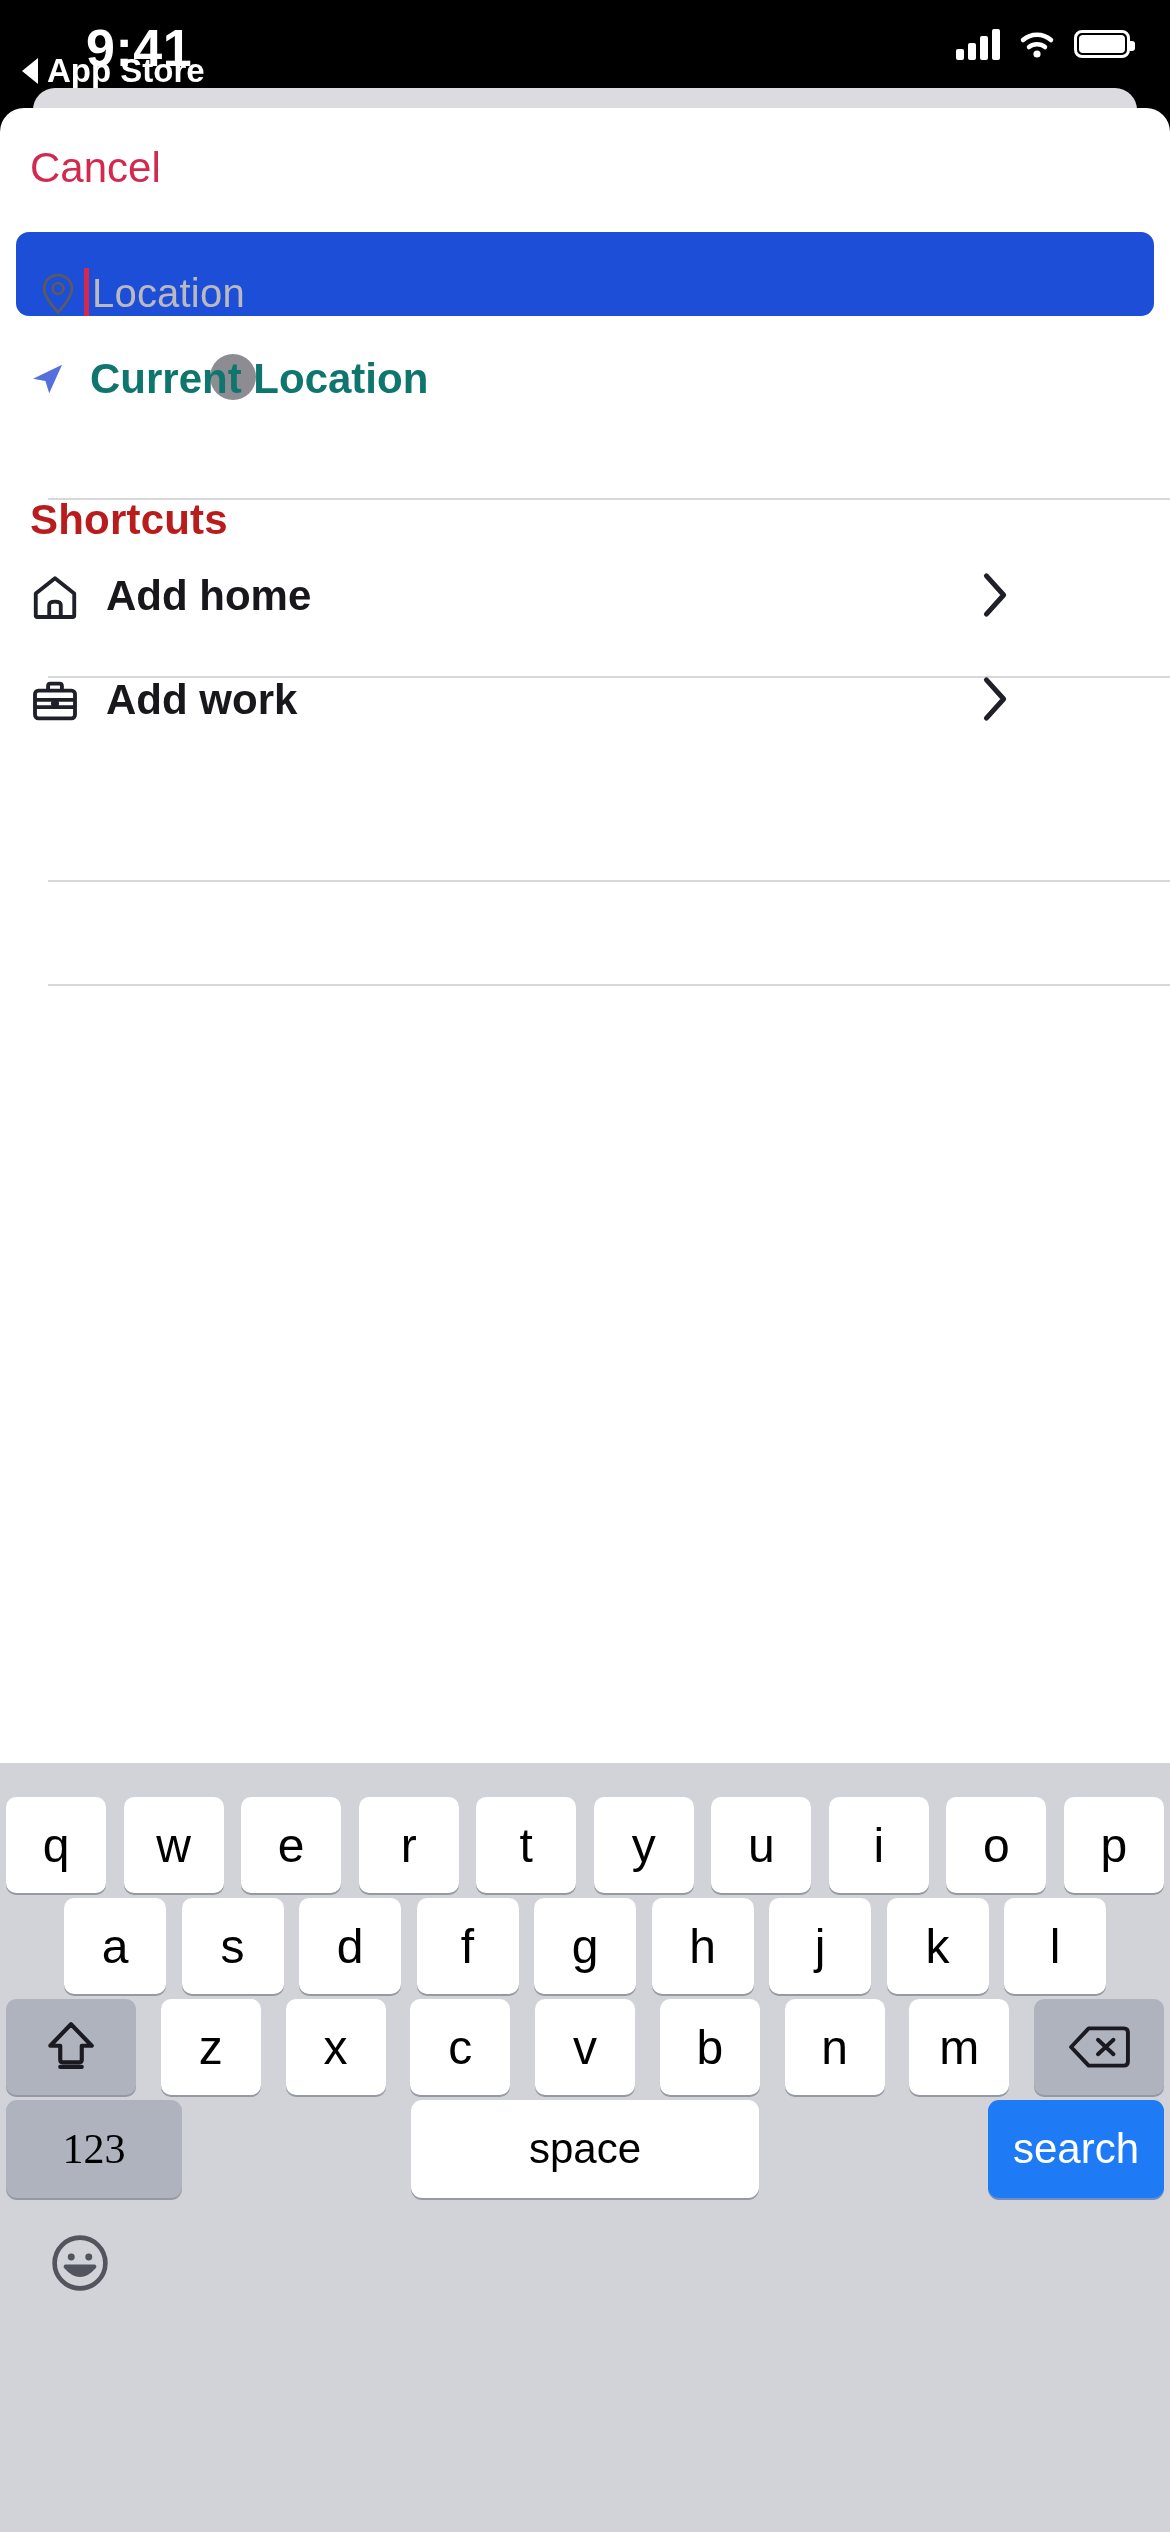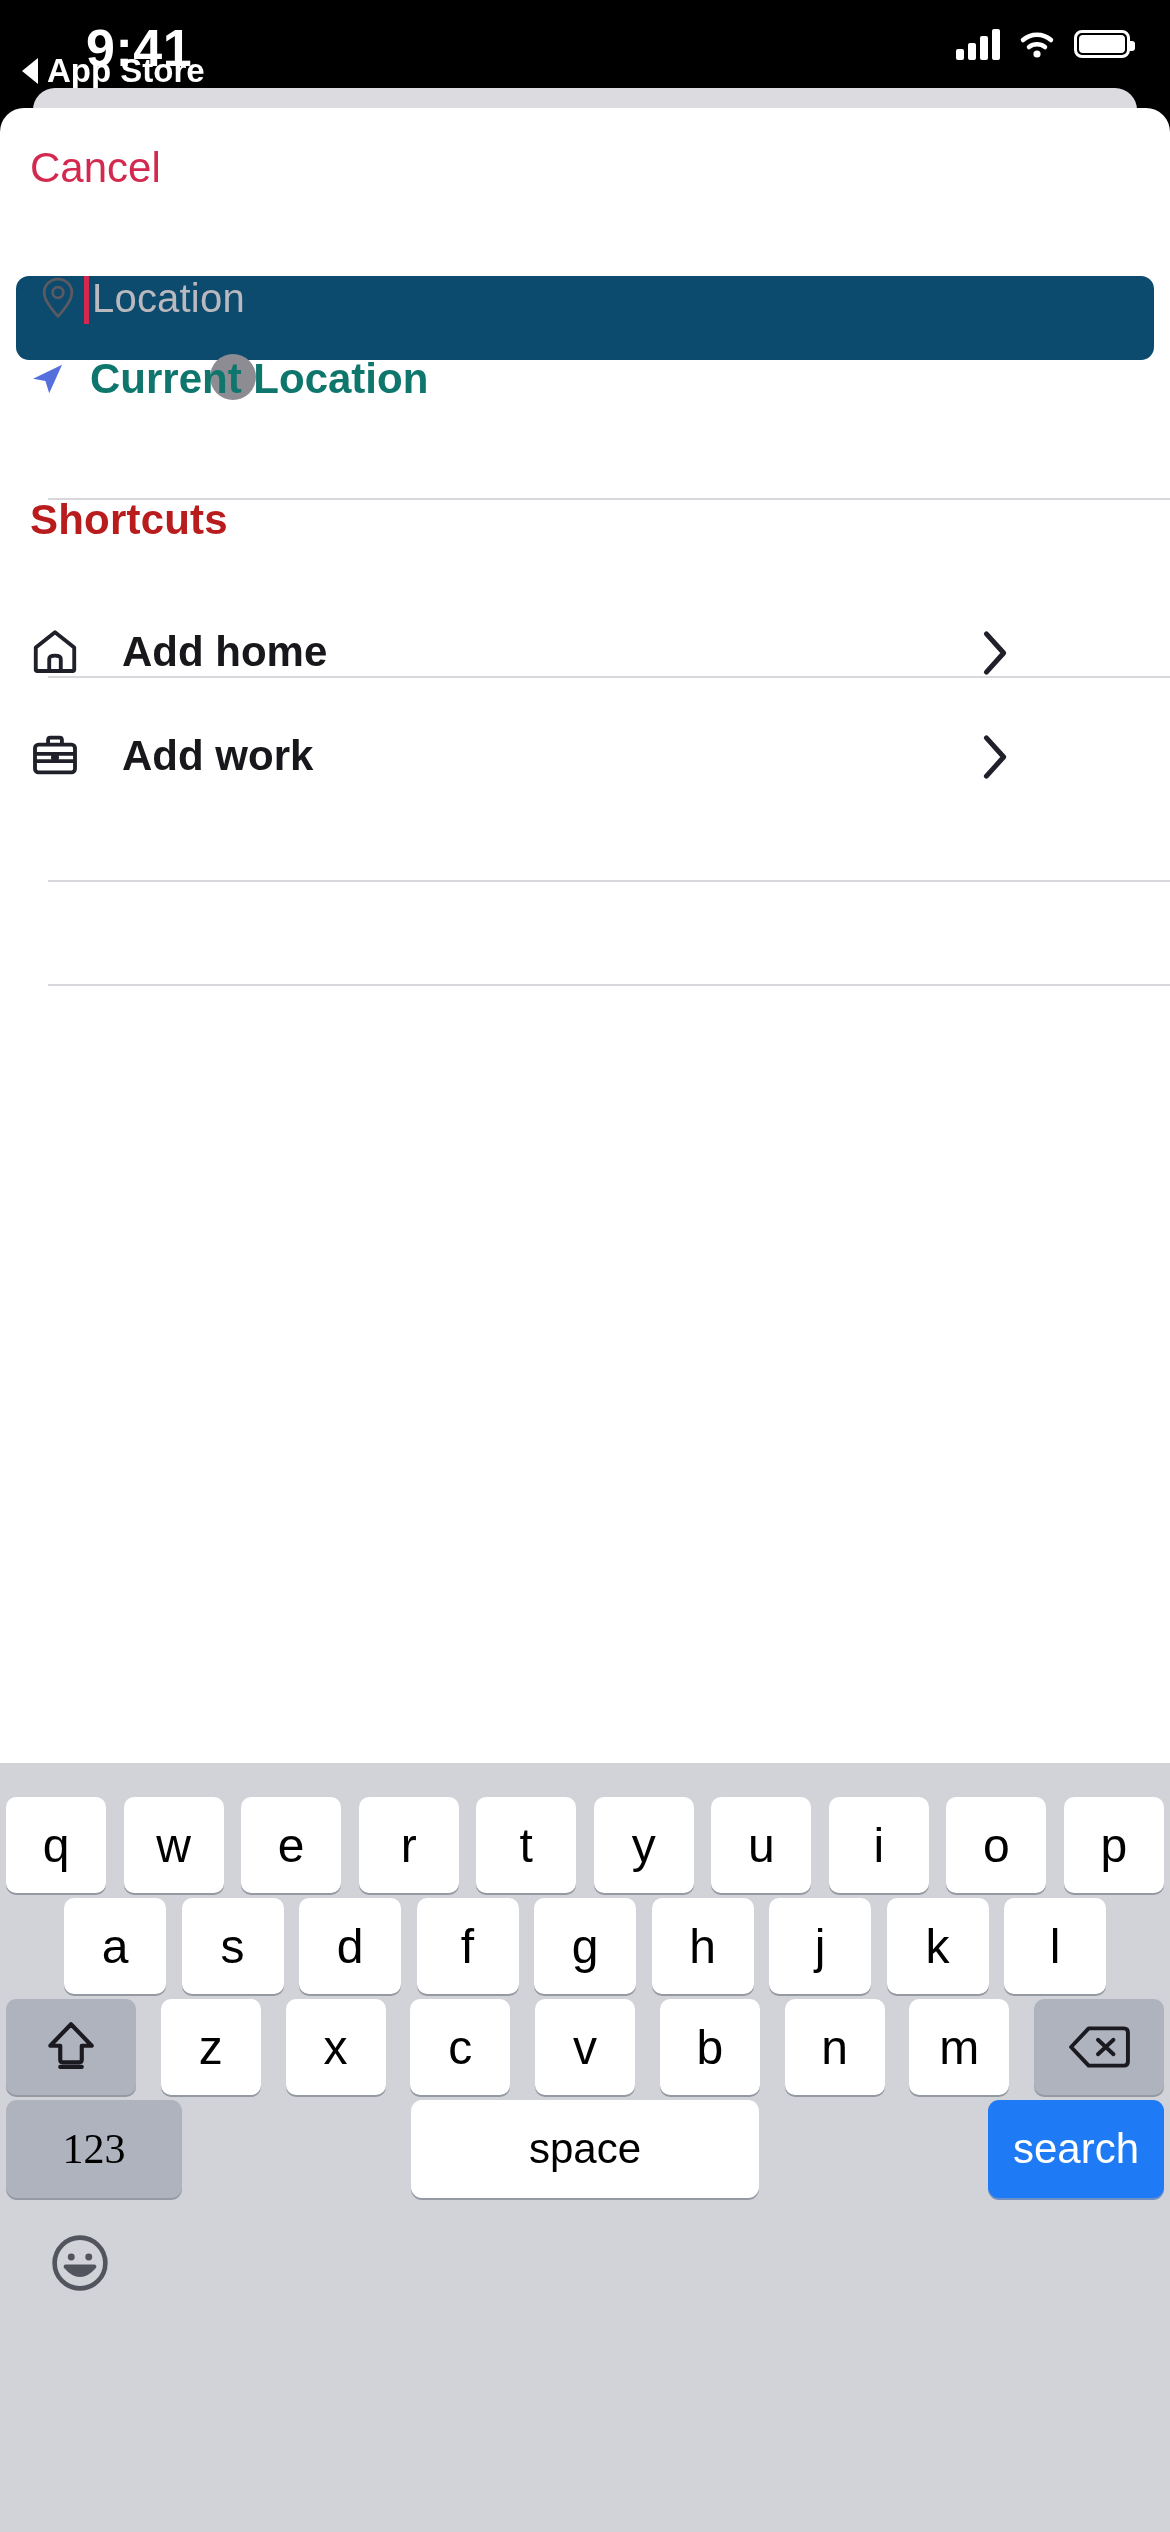--- a/index.html
+++ b/index.html
@@ -80,22 +80,22 @@
   }
   #nav-title {
     position:absolute; left:0; right:0; top:36px;
     text-align:center; font-size:42px; font-weight:700; color:#050505;
   }
 
   
   #search-wrap {
     position:absolute; left:16px; top:124px;
     width:1138px; height:84px;
-    background:#0c4a6e; border-radius:13px;
-    display:flex; align-items:flex-start;margin-top:44px;
+    background:#1d4ed8; border-radius:13px;
+    display:flex; align-items:flex-end;
   }
   #pin-icon { margin-left:22px; width:40px; height:44px; flex:none; }
   #caret {
     width:5px; height:48px; background:#D4294E; margin-left:6px; flex:none;
   }
   #search-placeholder {
     margin-left:3px; font-size:40px; color:#B9B9BE;
     letter-spacing:0.2px;
   }
   #tap-indicator {
@@ -125,21 +125,21 @@
 
   
   #shortcuts-heading {
     position:absolute; left:30px; top:388px;
     font-size:42px; font-weight:700; color:#b91c1c;
     letter-spacing:0.2px;
   }
 
   .shortcut-row {
     position:absolute; left:0; width:1050px; height:104px;
-    display:flex; align-items:flex-end; cursor:pointer;gap:16px;
+    display:flex; align-items:flex-start; cursor:pointer;
   }
   #row-home { top:464px; }
   #row-work { top:568px; }
   .shortcut-icon { margin-left:30px; width:50px; height:50px; flex:none; }
   .shortcut-label {
     margin-left:26px; font-size:42px; font-weight:600; color:#18181C;
   }
   .chev { position:absolute; right:40px; width:28px; height:46px; }
 
   

